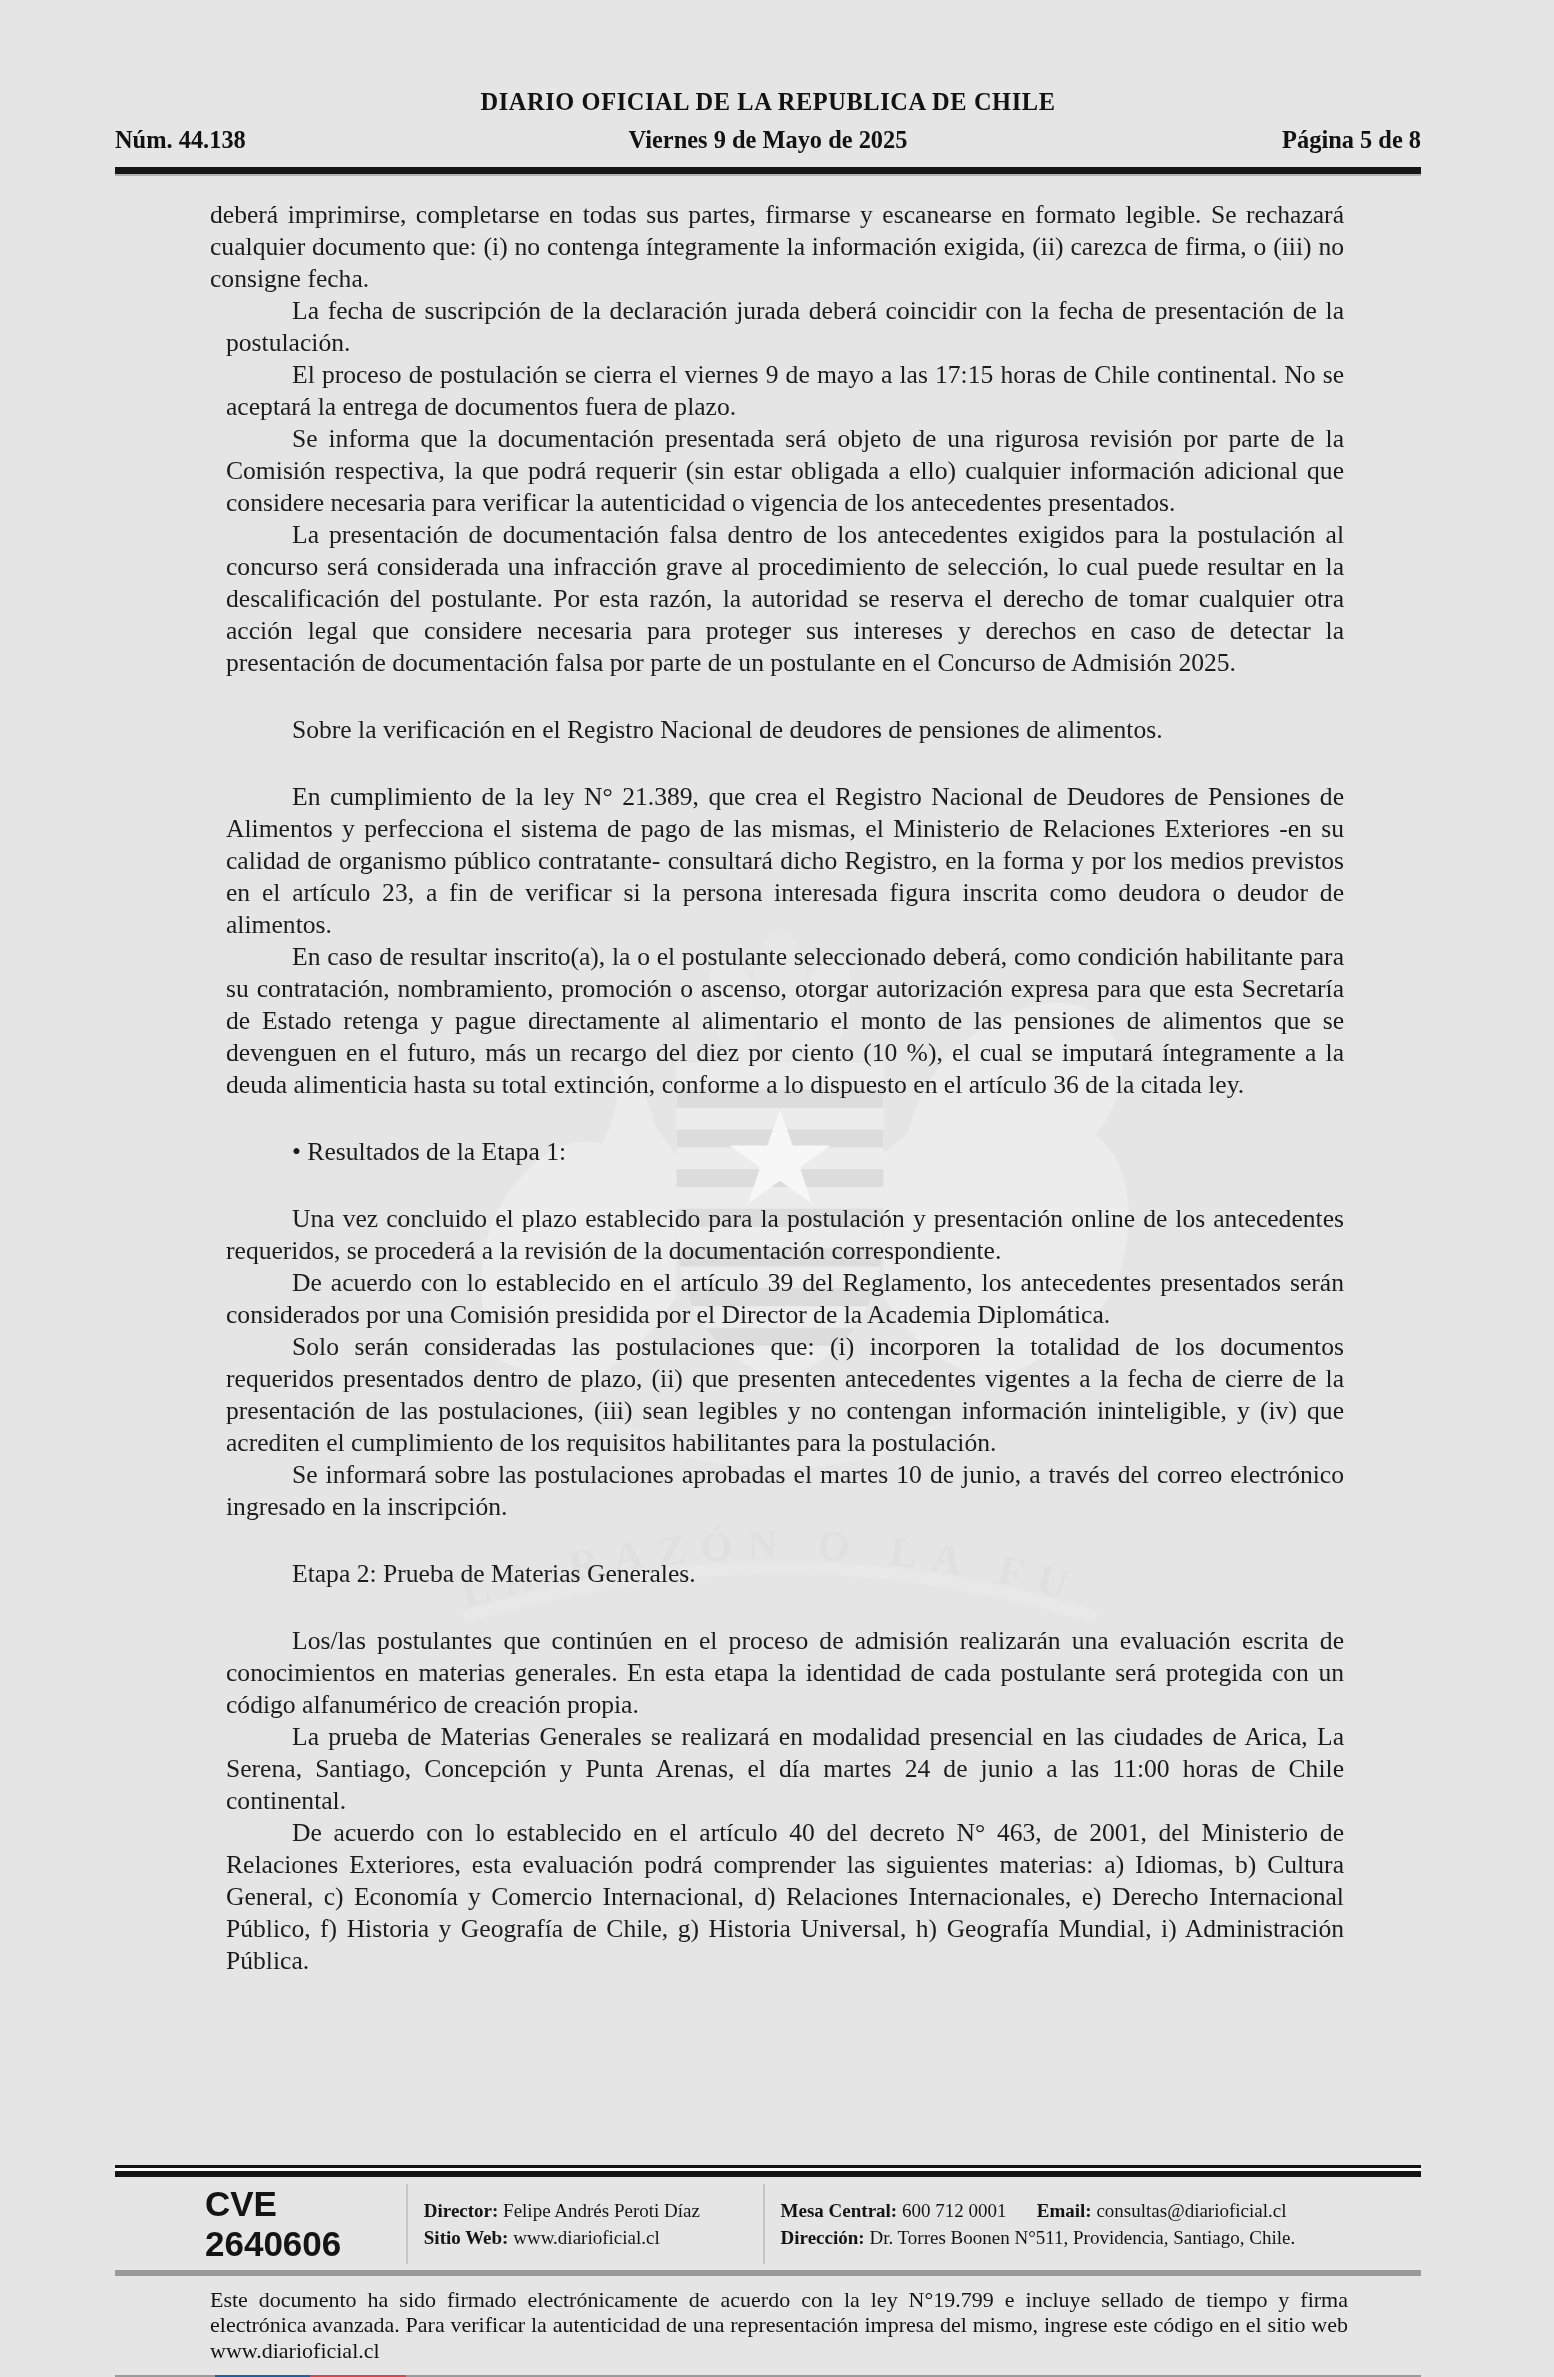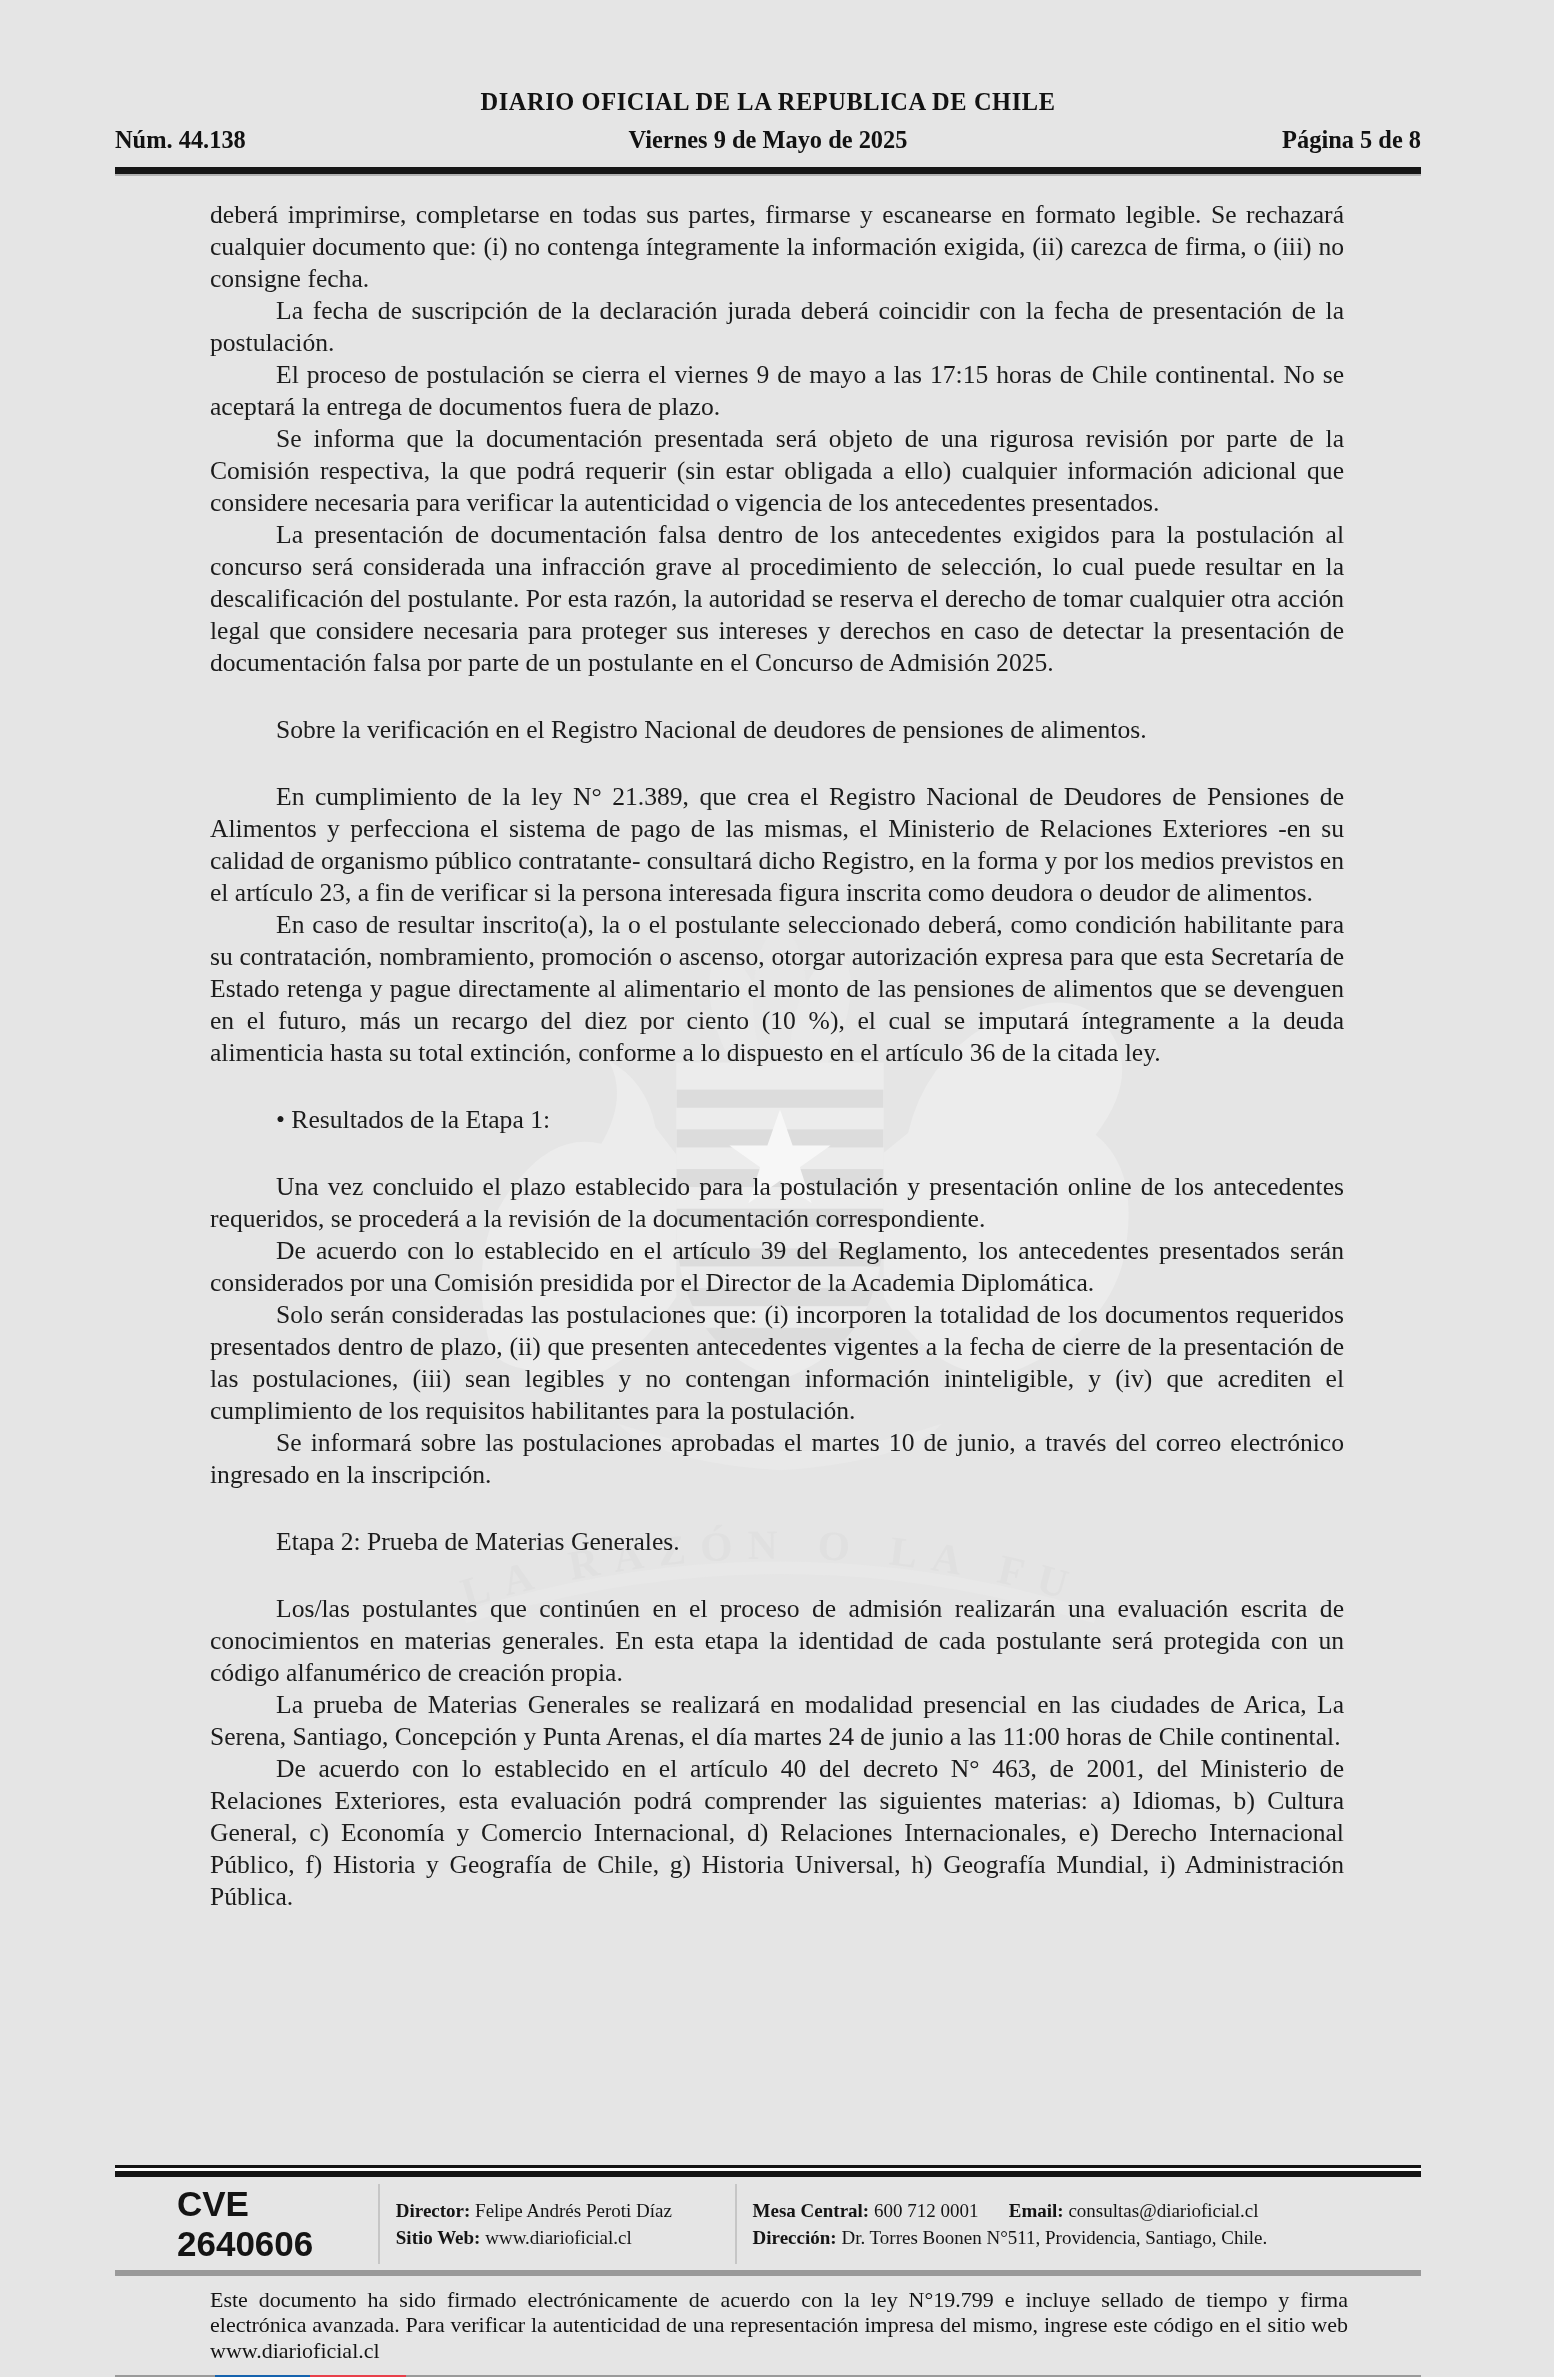--- a/index.html
+++ b/index.html
@@ -34,21 +34,21 @@
     position: absolute;
     left: 210px;
     width: 1134px;
     top: 199px;
     font-size: 25.6px;
     line-height: 32px;
     text-align: justify;
     z-index: 2;
   }
   .body-text .para { margin: 0; }
-  .body-text .indent { text-indent: 66px; }
+  .body-text .indent { text-indent: 66px; margin-left: 16px; }
   .body-text .gap-before { margin-top: 35px; }
 
   
   .watermark {
     position: absolute;
     left: 329px;
     top: 792px;
     width: 902px;
     height: 902px;
     z-index: 1;
@@ -56,21 +56,21 @@
   }
 
   
   .footer { position: absolute; left: 115px; right: 133px; top: 2165px; color: #141414; z-index: 2; }
   .double-rule {
     height: 3px;
     background: #ffffff;
     border-top: 3px solid #141414;
     border-bottom: 6.1px solid #141414;
   }
-  .footer-main { display: flex; align-items: center; margin-left: 62px; padding: 7.3px 0 6.1px 0; }
+  .footer-main { display: flex; align-items: center; margin-left: 90px; padding: 7.3px 0 6.1px 0; }
   .cve {
     flex: 0 0 auto;
     width: 201px;
     font-family: "Liberation Sans", "DejaVu Sans", sans-serif;
     font-weight: bold;
     font-size: 35px;
     letter-spacing: 0px;
   }
   .vdiv { width: 1.8px; background: #c6c6c6; align-self: stretch; }
   .fcol { font-size: 19px; line-height: 27.4px; padding: 0 16px; white-space: nowrap; }

